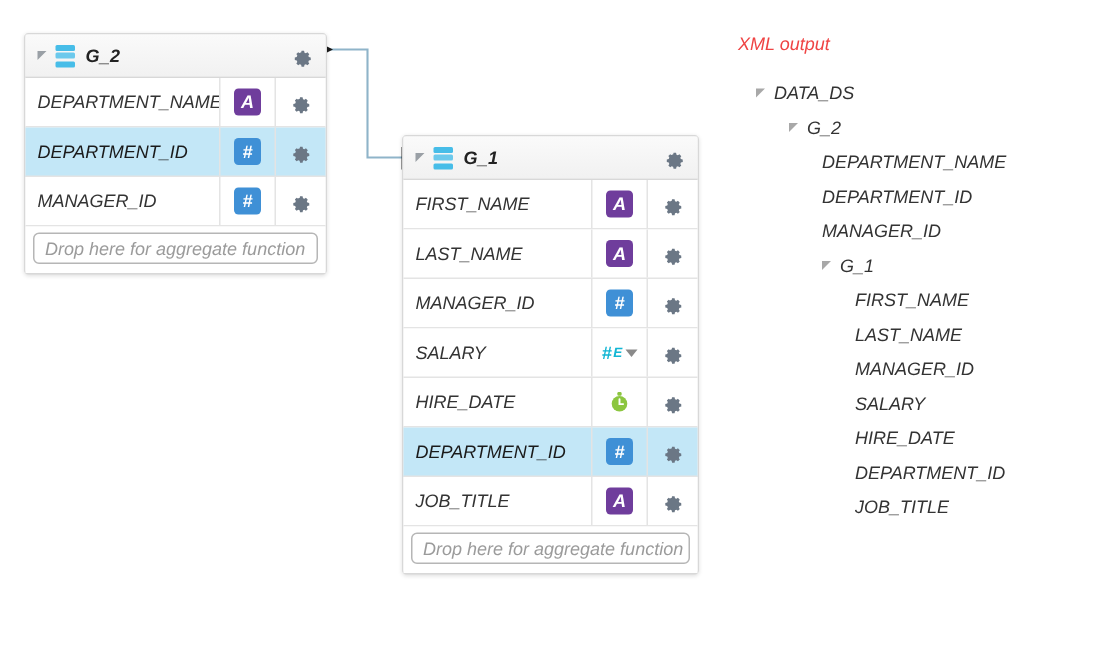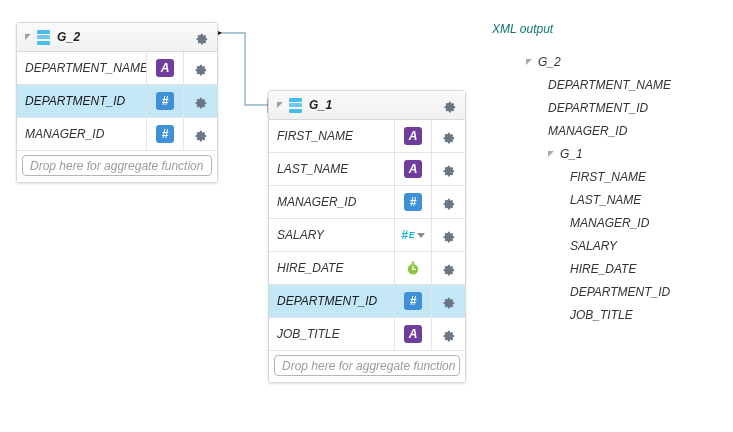--- a/index.html
+++ b/index.html
@@ -189,21 +189,21 @@
 
   
   .xml-panel {
     position: absolute;
     left: 490px;
     top: 22px;
     width: 238px;
   }
   .xml-caption {
     font-size: 12px;
-    color: #0f766e;
+    color: #ef4444;
     margin-bottom: 14px;
     padding-left: 2px;
   }
   .tree-node {
     display: flex;
     align-items: center;
     height: 23px;
     font-size: 12px;
     color: #333333;
     white-space: nowrap;
@@ -387,20 +387,24 @@
         </div>
       </div>
     <div class="dropzone-wrap">
       <div class="dropzone">Drop here for aggregate function</div>
     </div>
   </div>
 
   <div class="xml-panel">
     <div class="xml-caption">XML output</div>
     <div class="tree">
+        <div class="tree-node" style="padding-left: 14px;">
+          <span class="tree-tri"></span>
+          <span>DATA_DS</span>
+        </div>
         <div class="tree-node" style="padding-left: 36px;">
           <span class="tree-tri"></span>
           <span>G_2</span>
         </div>
         <div class="tree-node leaf" style="padding-left: 58px;">
           <span class="tree-spacer"></span>
           <span>DEPARTMENT_NAME</span>
         </div>
         <div class="tree-node leaf" style="padding-left: 58px;">
           <span class="tree-spacer"></span>

